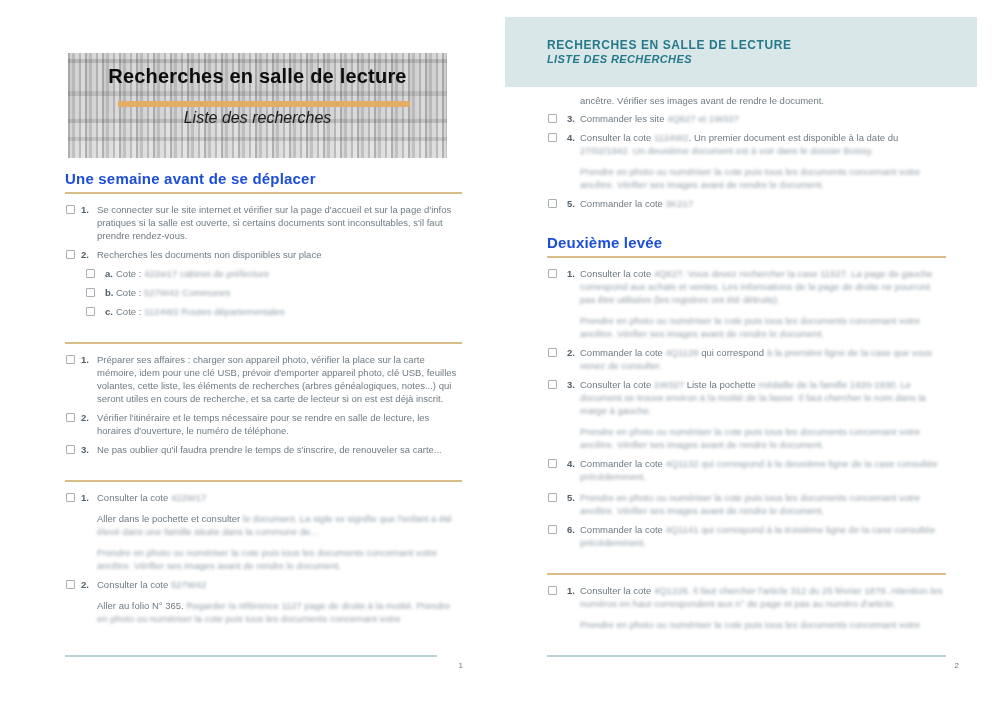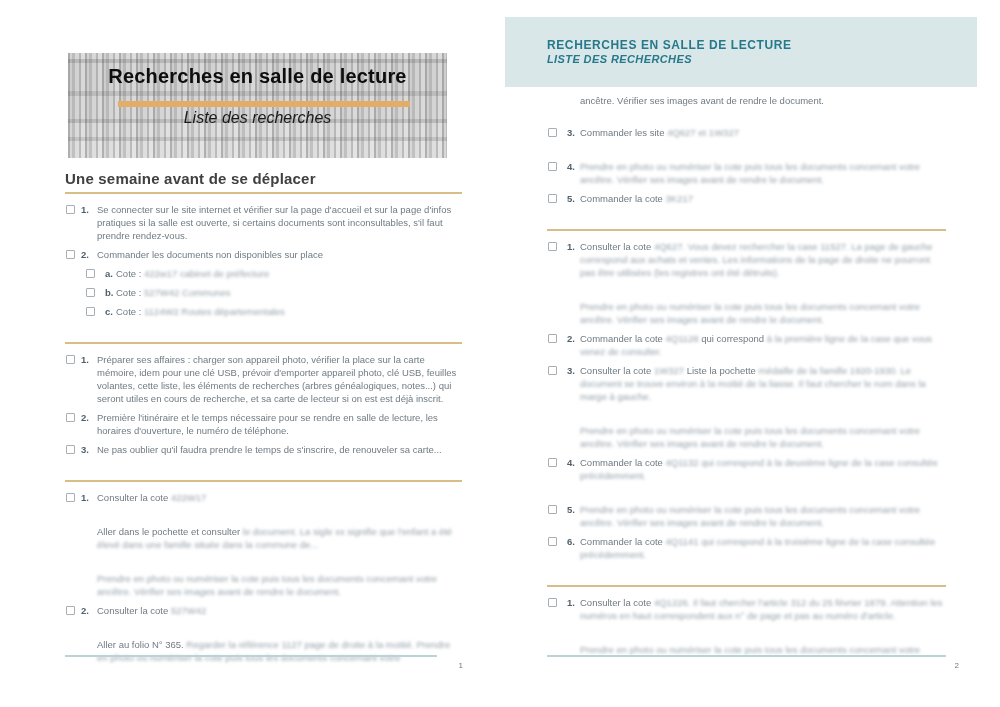--- a/index.html
+++ b/index.html
@@ -32,34 +32,34 @@
 
   
   #banner{position:absolute;left:505px;top:17px;width:472px;height:70px;background:#d9e7e9;
           box-sizing:border-box;padding:21px 0 0 42px;}
   .b1{font-size:12px;line-height:14px;font-weight:bold;letter-spacing:.6px;color:#26798a;}
   .b2{font-size:11px;line-height:14px;font-weight:bold;font-style:italic;letter-spacing:.4px;color:#26798a;}
 
   
   .sec{margin-top:24px;}
   .sec.first{margin-top:12px;}
-  h2.sh{margin:0;font-size:15px;line-height:18px;font-weight:bold;color:#404040;letter-spacing:.2px;}
+  h2.sh{margin:0;font-size:15px;line-height:18px;font-weight:bold;color:#1d4ed8;letter-spacing:.2px;}
   .rule{height:2px;background:#d9bd86;margin:4px 0 9px 0;}
 
   
   .item{position:relative;padding-left:32px;margin-bottom:6px;}
   #p2c .item{padding-left:33px;}
   .cb{position:absolute;left:1px;top:2px;width:7px;height:7px;border:1px solid #a9aeb3;background:#fff;border-radius:1px;}
   .num{position:absolute;left:16px;top:0;font-weight:bold;color:#52606b;}
   #p2c .num{left:20px;}
   .sub{position:relative;padding-left:51px;margin:6px 0;}
   .sub .cb{left:21px;}
   .sub .num{left:40px;}
-  .para{margin-top:21px;}
-  .cont{padding-left:33px;margin-bottom:19px;}
+  .para{margin-top:8px;}
+  .cont{padding-left:33px;margin-bottom:5px;}
   .blur{filter:blur(1.5px);color:#95a1aa;}
 
   
   .footer{position:absolute;top:655px;}
   #f1{left:65px;width:398px;}
   #f2{left:547px;width:412px;}
   .fline{height:2px;background:#bcd3d6;}
   #f1 .fline{width:372px;}
   #f2 .fline{width:399px;}
   .fnum{position:absolute;right:0;top:4px;font-size:8px;color:#707a80;}
@@ -81,21 +81,21 @@
 
     <div class="item">
       <span class="cb"></span>
       <span class="num">1.</span>
       <div><span>Se connecter sur le site internet et vérifier sur la page d'accueil et sur la page d'infos pratiques si la salle est ouverte, si certains documents sont inconsultables, s'il faut prendre rendez-vous.</span></div>
     </div>
 
     <div class="item">
       <span class="cb"></span>
       <span class="num">2.</span>
-      <div><span>Commander les documents non disponibles sur place</span></div>
+      <div><span>Recherches les documents non disponibles sur place</span></div>
     </div>
     <div class="sub">
       <span class="cb"></span>
       <span class="num">a.</span>
       <div><span>Cote : </span><span class="blur">422w17 cabinet de préfecture</span></div>
     </div>
     <div class="sub">
       <span class="cb"></span>
       <span class="num">b.</span>
       <div><span>Cote : </span><span class="blur">527W42 Communes</span></div>
@@ -111,21 +111,21 @@
     <div class="rule"></div>
 
     <div class="item">
       <span class="cb"></span>
       <span class="num">1.</span>
       <div><span>Préparer ses affaires : charger son appareil photo, vérifier la place sur la carte mémoire, idem pour une clé USB, prévoir d'emporter appareil photo, clé USB, feuilles volantes, cette liste, les éléments de recherches  (arbres généalogiques, notes...) qui seront utiles en cours de recherche, et sa carte de lecteur si on est est déjà inscrit.</span></div>
     </div>
     <div class="item">
       <span class="cb"></span>
       <span class="num">2.</span>
-      <div><span>Première l'itinéraire et le temps nécessaire pour se rendre en salle de lecture, les horaires d'ouverture, le numéro de téléphone.</span></div>
+      <div><span>Vérifier l'itinéraire et le temps nécessaire pour se rendre en salle de lecture, les horaires d'ouverture, le numéro de téléphone.</span></div>
     </div>
     <div class="item">
       <span class="cb"></span>
       <span class="num">3.</span>
       <div><span>Ne pas oublier qu'il faudra prendre le temps de s'inscrire, de renouveler sa carte...</span></div>
     </div>
   </div>
 
   <div class="sec">
     <div class="rule"></div>
@@ -156,29 +156,31 @@
   <div class="cont"><span>ancêtre. Vérifier ses images avant de rendre le document.</span></div>
 
   <div class="item">
     <span class="cb"></span>
     <span class="num">3.</span>
     <div><span>Commander les site </span><span class="blur">4Q627 et 1W327</span></div>
   </div>
   <div class="item">
     <span class="cb"></span>
     <span class="num">4.</span>
+    <div><span>Consulter la cote </span><span class="blur">1124W2</span><span>. Un premier document est disponible à la date du </span><span class="blur">27/02/1942. Un deuxième document est à voir dans le dossier Boissy.</span></div>
     <div class="para"><span class="blur">Prendre en photo ou numériser la cote puis tous les documents concernant votre ancêtre. Vérifier ses images avant de rendre le document.</span></div>
   </div>
   <div class="item">
     <span class="cb"></span>
     <span class="num">5.</span>
     <div><span>Commander la cote</span><span class="blur"> 3K217</span></div>
   </div>
 
   <div class="sec">
+    <h2 class="sh">Deuxième levée</h2>
     <div class="rule"></div>
 
     <div class="item">
       <span class="cb"></span>
       <span class="num">1.</span>
       <div><span>Consulter la cote </span><span class="blur">4Q627. Vous devez rechercher la case 11527.  La page de gauche correspond aux achats et ventes. Les informations de la page de droite ne pourront pas être utilisées (les registres ont été détruits).</span></div>
       <div class="para"><span class="blur">Prendre en photo ou numériser la cote puis tous les documents concernant votre ancêtre. Vérifier ses images avant de rendre le document.</span></div>
     </div>
     <div class="item">
       <span class="cb"></span>

